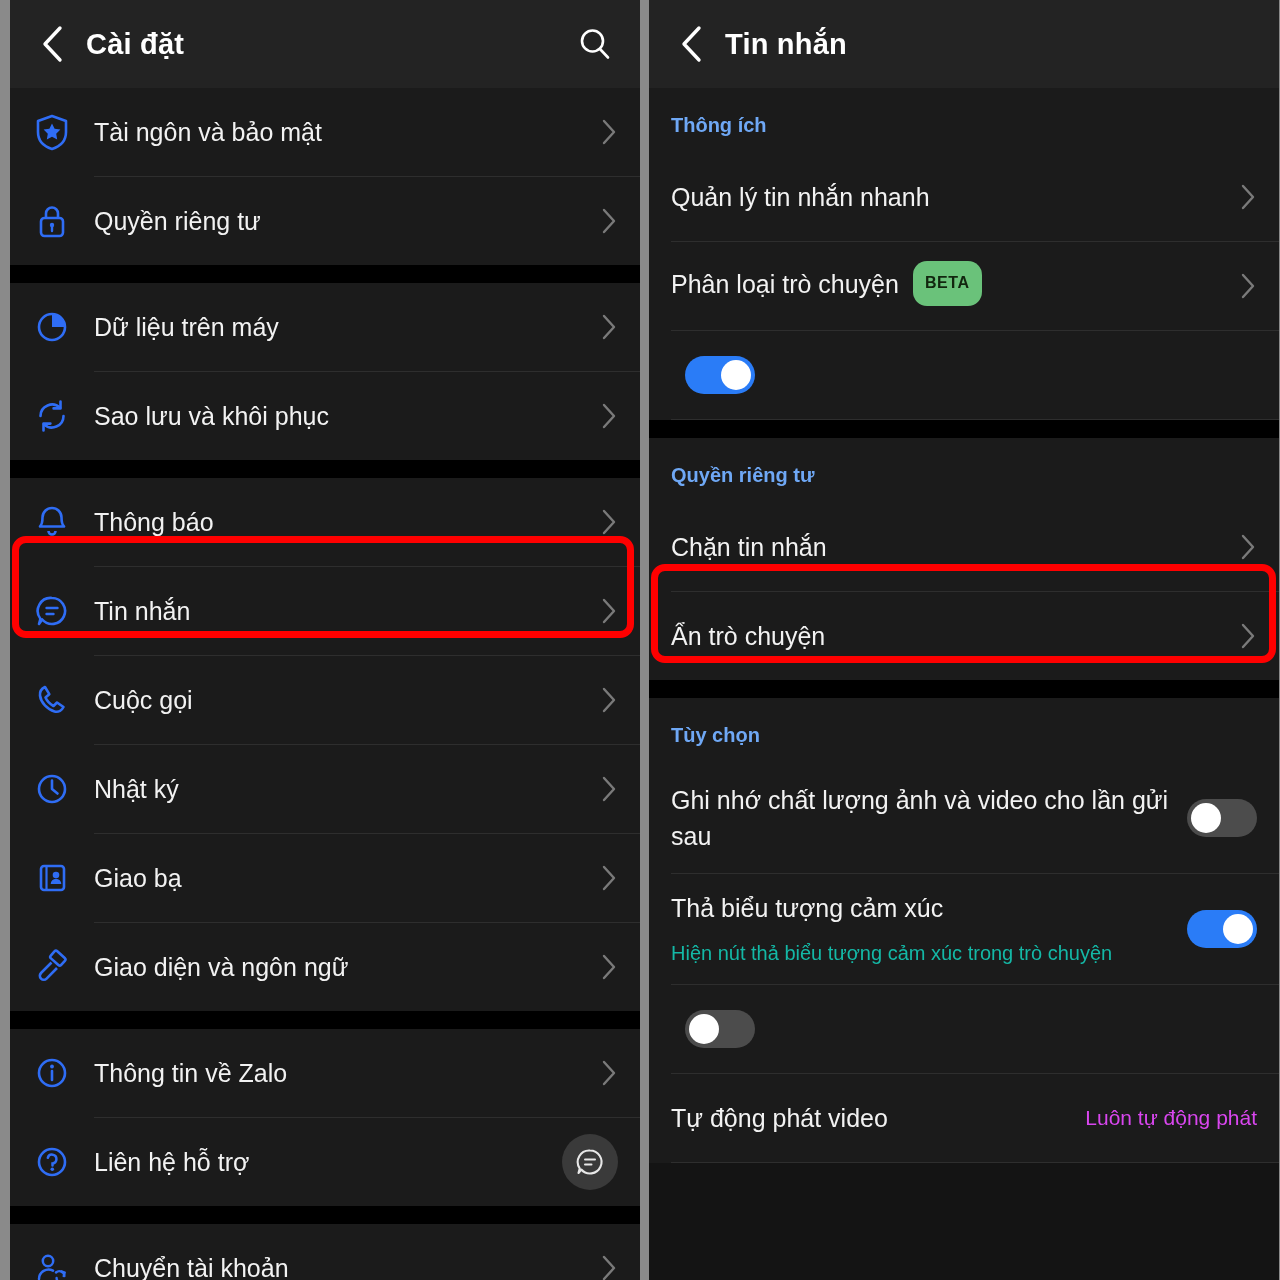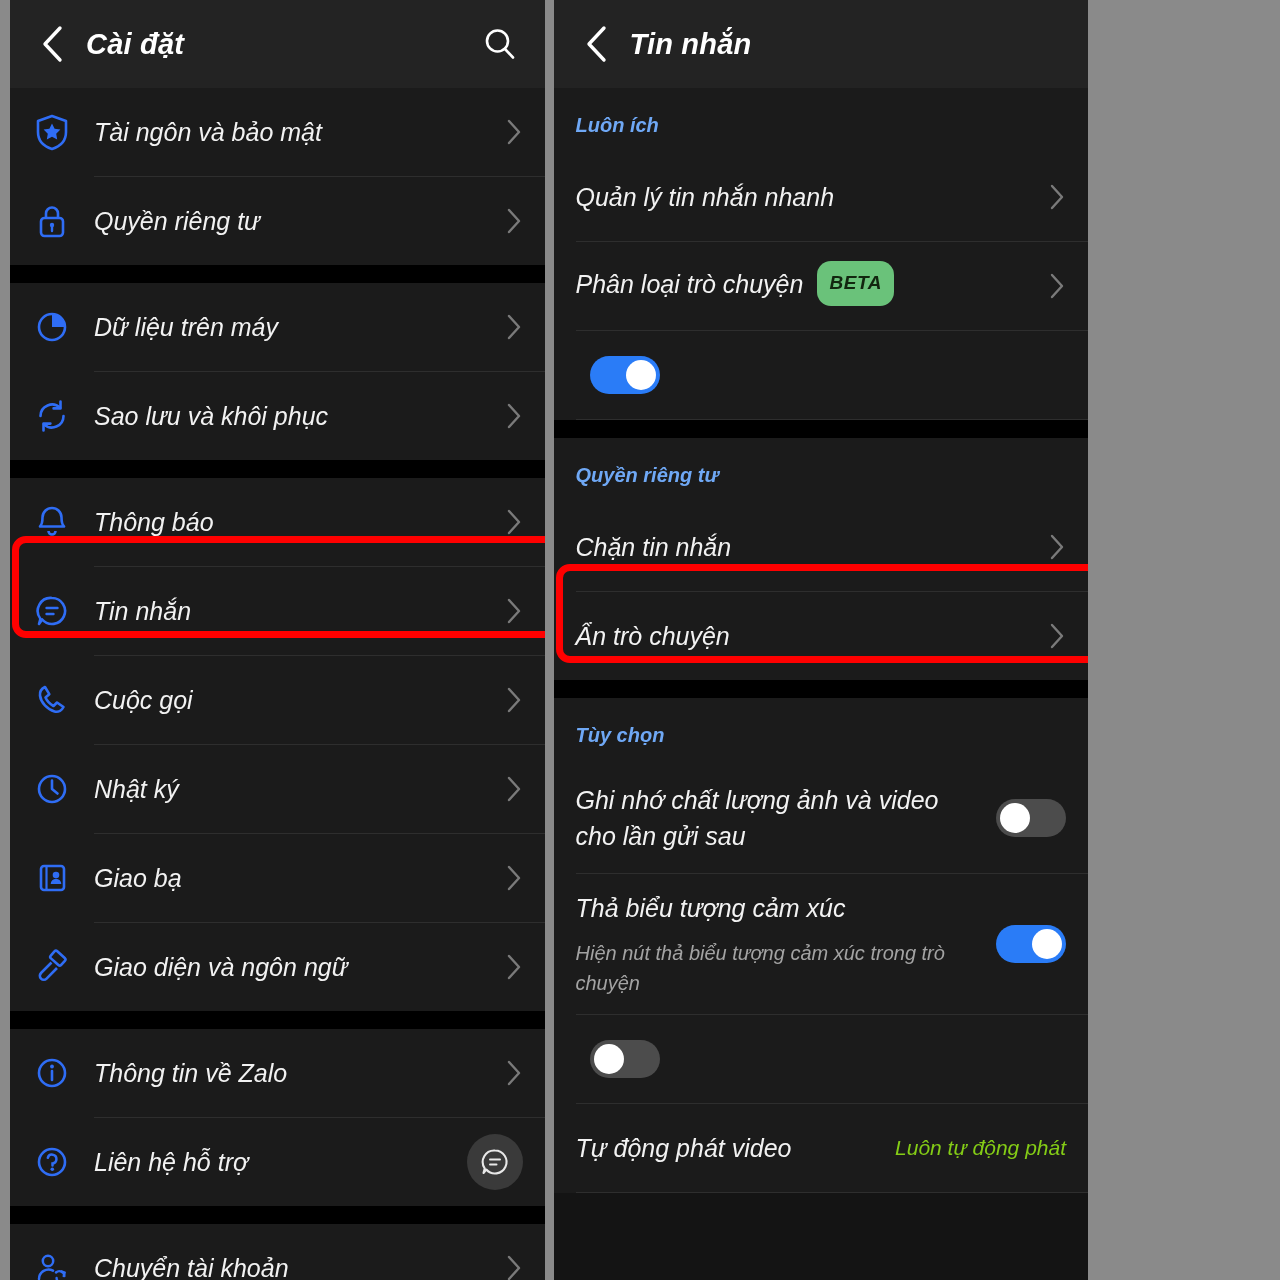--- a/index.html
+++ b/index.html
@@ -4,23 +4,22 @@
 <style>
   * { box-sizing: border-box; margin: 0; padding: 0; }
   html, body {
     width: 1280px; height: 1280px;
     background: #8a8a8a;
     font-family: "Liberation Sans", sans-serif;
     overflow: hidden;
   }
   .screens {
     display: flex;
-    width: 1088px; height: 1280px;
+    width: 1280px; height: 1280px;
     background: #8a8a8a;
-    font-style: italic;
   }
   .phone {
     position: relative;
     width: 630px; height: 1280px;
     background: #141414;
     overflow: hidden;
   }
   .phone.left  { margin-left: 10px; margin-right: 0; }
   .phone.right { margin-left: 9px; }
 
@@ -75,47 +74,47 @@
     display: flex; align-items: center; justify-content: center;
     margin-right: 22px;
   }
   .row .labelwrap { flex: 1 1 auto; display: flex; flex-direction: column; justify-content: center; padding: 16px 0; }
   .row .label {
     color: #f2f2f2;
     font-size: 25px;
     line-height: 36px;
   }
   .row .sub {
-    color: #a3a3a3;
+    color: #14b8a6;
     font-size: 20px;
     line-height: 30px;
     margin-top: 12px;
     max-width: 470px;
   }
   .row .value {
-    color: #84cc16;
+    color: #d946ef;
     font-size: 21px;
     white-space: nowrap;
   }
   .row .chev { flex: 0 0 auto; margin-left: 14px; display:flex; align-items:center; }
 
   
   .divider {
     height: 1px;
     background: #2e2e2e;
     margin-left: 84px;
     margin-right: 0px;
   }
   .divider.flat { margin-left: 22px; }
 
   .beta {
     display: inline-block;
     background: #6ac27a;
     color: #12260f;
-    font-size: 19px;
+    font-size: 16px;
     font-weight: bold;
     letter-spacing: .6px;
     padding: 4px 12px 5px;
     border-radius: 14px;
     margin-left: 14px;
     vertical-align: middle;
     position: relative;
     top: -3px;
   }
 
@@ -456,21 +455,21 @@
         <svg width="26" height="40" viewBox="0 0 26 40">
           <polyline points="20,4 5,20 20,36" fill="none" stroke="#ffffff" stroke-width="3.4" stroke-linecap="round" stroke-linejoin="round"></polyline>
         </svg>
       </div>
       <div class="title">Tin nhắn</div>
     </div>
 
     <div class="scroll">
 
       <div class="group">
-        <div class="sec-title">Luôn ích</div>
+        <div class="sec-title">Thông ích</div>
 
         <div class="row">
           <div class="labelwrap">
             <div class="label">Quản lý tin nhắn nhanh</div>
           </div>
           <div class="chev">
             <svg width="18" height="30" viewBox="0 0 18 30">
                 <polyline points="4,4 14,15 4,26" fill="none" stroke="#7a7a7a" stroke-width="2.4" stroke-linecap="round" stroke-linejoin="round"></polyline>
               </svg>
           </div>

